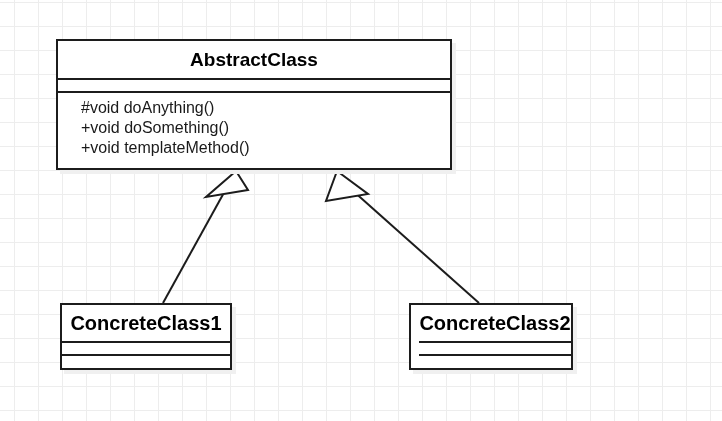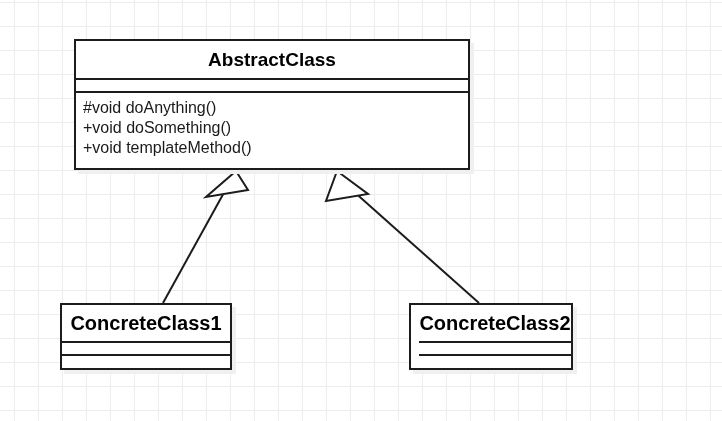--- a/index.html
+++ b/index.html
@@ -57,35 +57,35 @@
     white-space: nowrap;
     overflow: hidden;
   }
   .member-line {
     white-space: nowrap;
     color: #1a1a1a;
   }
 
   
   #abstract-class {
-    left: 74px;
+    left: 56px;
     top: 39px;
     width: 396px;
     height: 131px;
   }
   #abstract-class .compartment-title {
     height: 37px;
     line-height: 37px;
     font-size: 19px;
   }
   #abstract-class .attributes {
     height: 13px;
   }
   #abstract-class .operations {
-    padding: 5px 0 0 7px;
+    padding: 5px 0 0 23px;
     font-size: 16px;
     line-height: 20px;
   }
 
   
   .concrete .compartment-title {
     height: 36px;
     line-height: 36px;
     font-size: 20px;
   }

